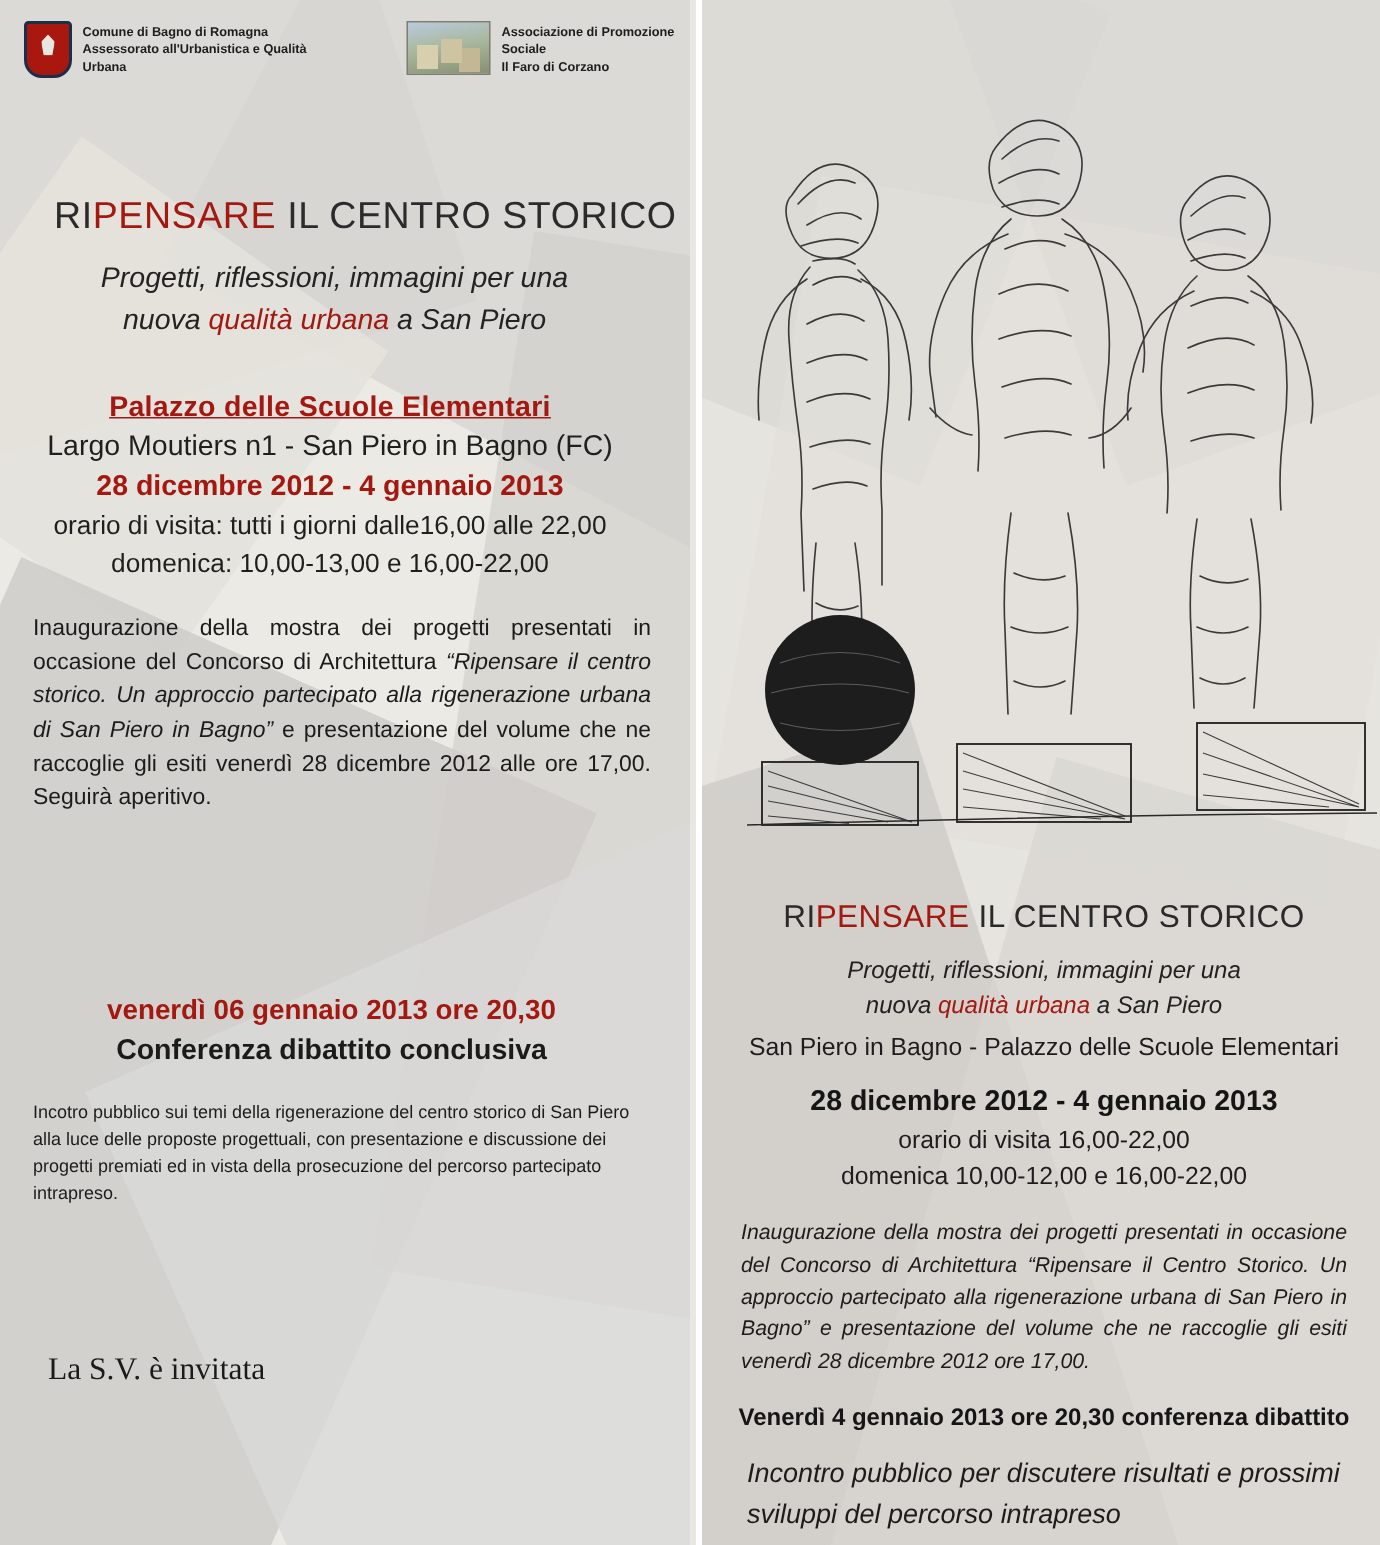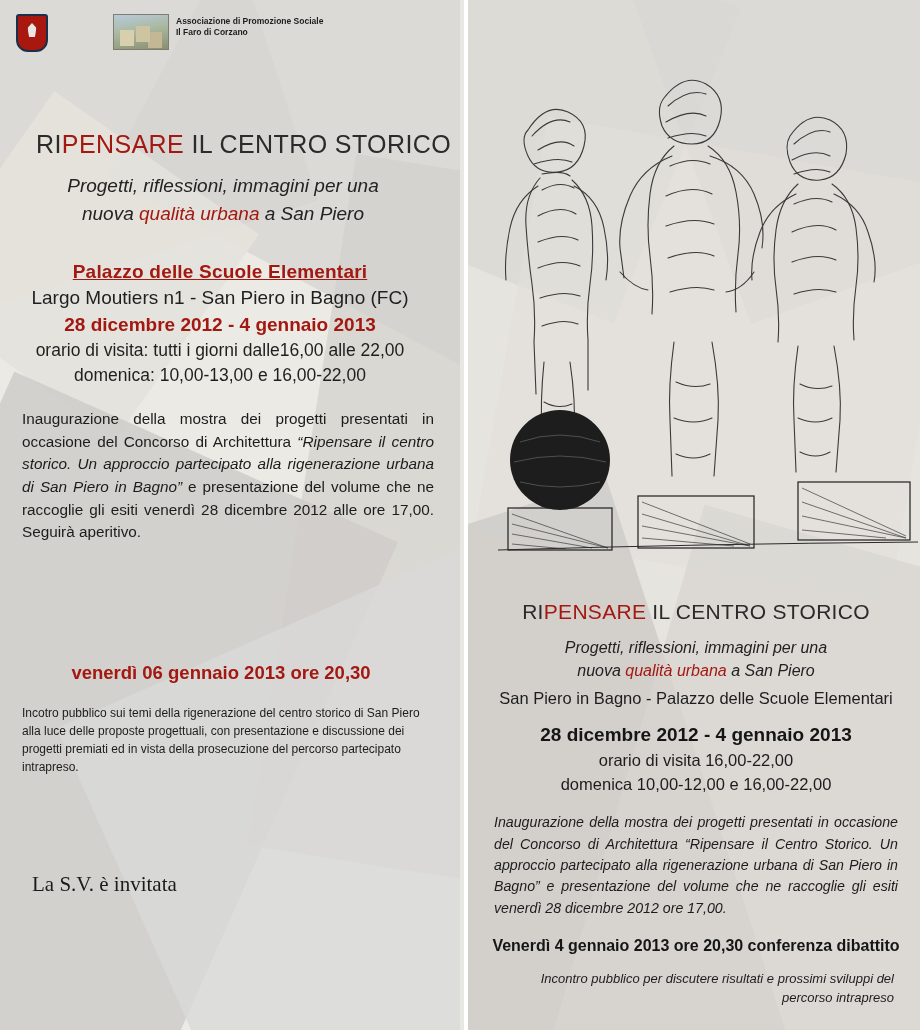--- a/index.html
+++ b/index.html
@@ -321,25 +321,25 @@
     text-align: justify;
   }
   .r-conf {
     margin-top: 18px;
     font-size: 16px;
     font-weight: bold;
     color: #151515;
   }
   .r-par2 {
     margin: 14px 30px 0 30px;
-    font-size: 13px;
+    font-size: 18px;
     font-style: italic;
     line-height: 1.5;
     color: #1c1c1c;
-    text-align: right;
+    text-align: left;
   }
 </style>
 </head>
 <body>
 
 <div class="poster">
 
   <div class="left-panel">
     <div class="facet f1"></div>
     <div class="facet f2"></div>
@@ -348,20 +348,24 @@
     <div class="facet f3"></div>
     <div class="facet f4"></div>
 
     <div class="left-content">
 
       <div class="logos">
         <div class="logos-top">
           <div class="logo-block">
             <div class="logo-mark">
               <div class="crest"></div>
+            </div>
+            <div class="logo-text">
+              <div>Comune di Bagno di Romagna</div>
+              <div class="l2">Assessorato all'Urbanistica e Qualità Urbana</div>
             </div>
           </div>
 
           <div class="logo-block second">
             <div class="logo-mark">
               <div class="photo-mark"></div>
             </div>
             <div class="logo-text">
               <div>Associazione di Promozione Sociale</div>
               <div class="l2">Il Faro di Corzano</div>
@@ -389,20 +393,21 @@
         <div class="v4">orario di visita: tutti i giorni dalle16,00 alle 22,00</div>
         <div class="v5">domenica: 10,00-13,00 e 16,00-22,00</div>
       </div>
 
       <div class="body-par">
         <span>Inaugurazione della mostra dei progetti presentati in occasione del Concorso di Architettura </span><span class="it">“Ripensare il centro storico. Un approccio partecipato alla rigenerazione urbana di San Piero in Bagno”</span><span> e presentazione del volume che ne raccoglie gli esiti venerdì 28 dicembre 2012 alle ore 17,00. Seguirà aperitivo.</span>
       </div>
 
       <div class="conf">
         <div class="c1">venerdì 06 gennaio 2013 ore 20,30</div>
+        <div class="c2">Conferenza dibattito conclusiva</div>
       </div>
 
       <div class="body-par2">Incotro pubblico sui temi della rigenerazione del centro storico di San Piero alla luce delle proposte progettuali, con presentazione e discussione dei progetti premiati ed in vista della prosecuzione del percorso partecipato intrapreso.</div>
 
       <div class="invite">La S.V. è invitata</div>
     </div>
   </div>
 
   <div class="right-panel">
     <div class="rf rf1"></div>

